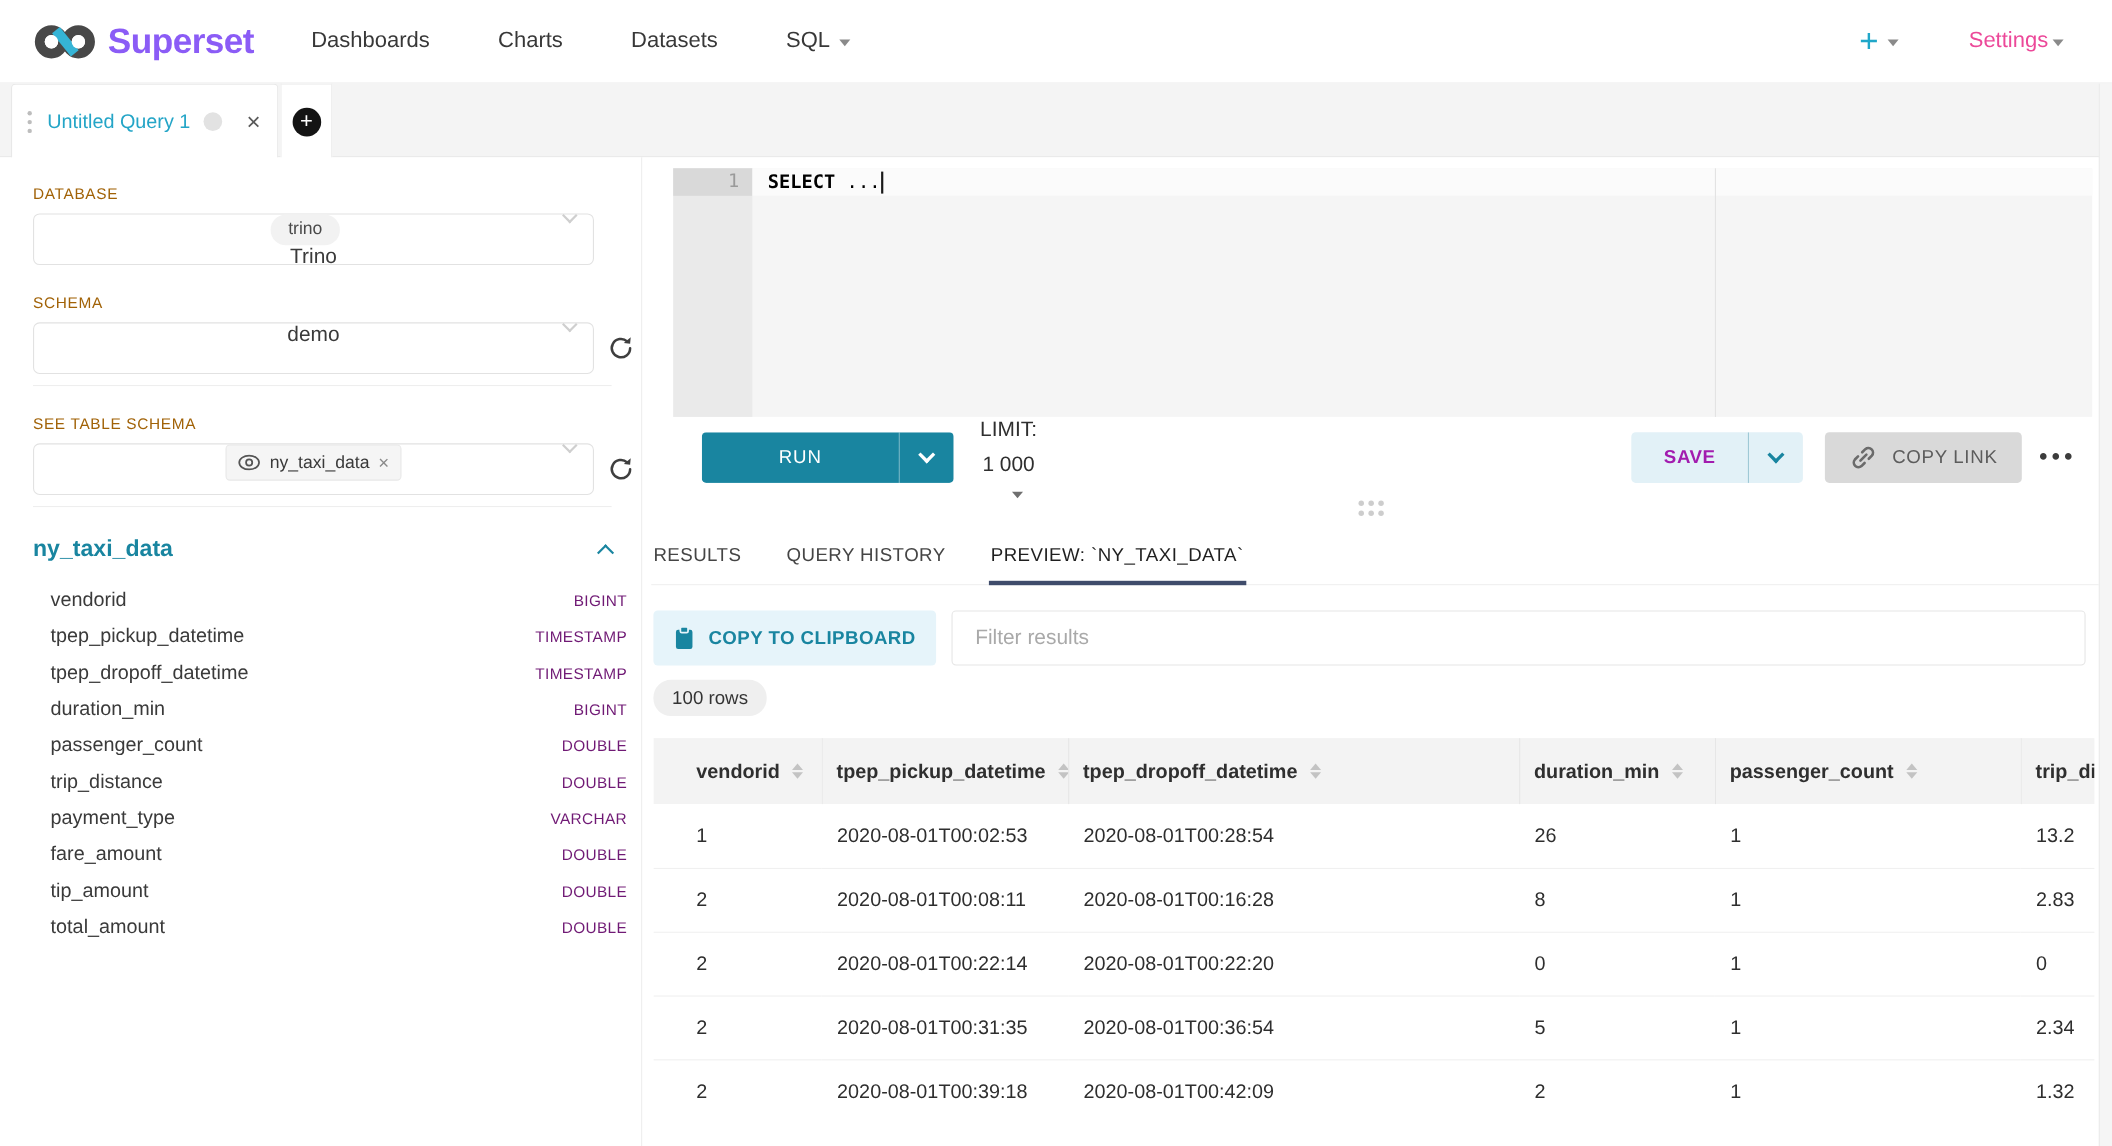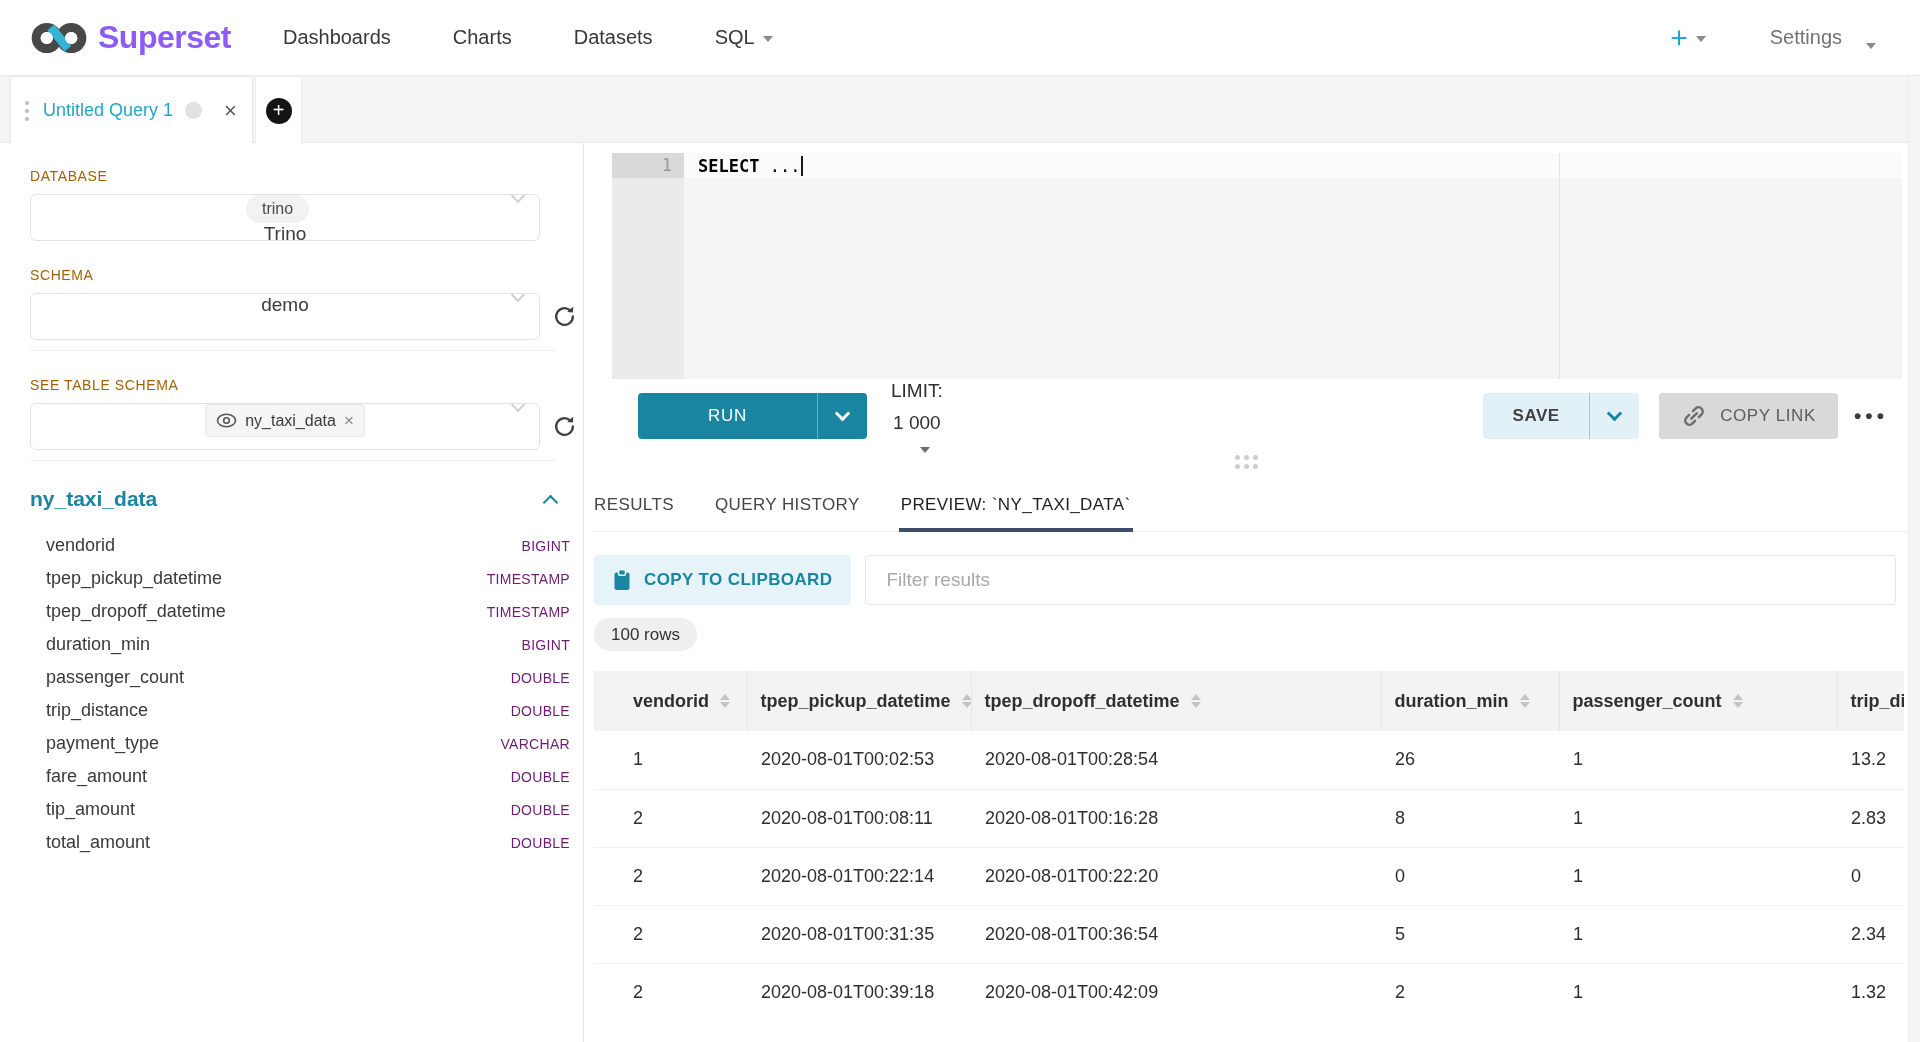--- a/index.html
+++ b/index.html
@@ -8,21 +8,21 @@
 
   
   .navbar { position:absolute; left:0; top:0; width:1920px; height:76px; background:#fff;
             border-bottom:1px solid #ececec; display:flex; align-items:center; }
   .brand { display:flex; align-items:center; margin-left:28px; cursor:default; }
   .brand-text { font-size:32px; font-weight:bold; color:#8b5cf6; letter-spacing:-0.5px; margin-left:8px; }
   .main-nav { display:flex; align-items:center; margin-left:52px; gap:62px; }
   .nav-item { font-size:20px; color:#383838; display:flex; align-items:center; gap:8px; cursor:pointer; }
   .nav-right { margin-left:auto; display:flex; align-items:center; gap:64px; padding-right:44px; }
   .plus-link { color:#20a7c9; font-size:30px; font-weight:300; display:flex; align-items:center; gap:8px; line-height:1; }
-  .settings-link { font-size:20px; color:#737373; display:flex; align-items:flex-end; gap:24px; }
+  .settings-link { font-size:20px; color:#ec4899; display:flex; align-items:center; gap:4px; }
   .caret { width:0; height:0; border-left:5px solid transparent; border-right:5px solid transparent;
            border-top:6px solid #8a8a8a; display:inline-block; margin-top:3px; }
 
   
   .tabbar { position:absolute; left:0; top:76px; width:1920px; height:67px; background:#f4f4f4;
             border-bottom:1px solid #e8e8e8; display:flex; align-items:stretch; }
   .qtab { width:243px; margin-left:10px; background:#fff; border:1px solid #e8e8e8; border-bottom:none;
           border-radius:4px 4px 0 0; display:flex; align-items:center; padding:0 14px; height:68px; }
   .drag-dots { display:flex; flex-direction:column; gap:4px; margin-right:14px; }
   .drag-dots i { width:4px; height:4px; border-radius:50%; background:#bdbdbd; }
@@ -79,21 +79,21 @@
              padding:0 20px 0 54px; }
   .run-btn { height:46px; display:flex; border-radius:4px; overflow:hidden; cursor:pointer; }
   .run-main { width:180px; background:#1985a0; color:#fff; font-size:17px; letter-spacing:0.8px;
               display:flex; align-items:center; justify-content:center; border-right:1px solid rgba(255,255,255,0.35); }
   .run-caret { width:49px; background:#1985a0; display:flex; align-items:center; justify-content:center; }
   .run-caret .chev { border-color:#fff; border-width:3px; width:11px; height:11px; margin-top:-5px; }
   .limit { display:flex; align-items:center; margin-left:24px; gap:10px; font-size:19px; color:#2f2f2f;flex-direction:column; }
   .limit-caret { margin-left:16px; border-top-color:#6f6f6f; }
   .toolbar-right { margin-left:auto; display:flex; align-items:center; }
   .save-btn { height:46px; display:flex; border-radius:4px; overflow:hidden; background:#e2f1f7; cursor:pointer; }
-  .save-main { width:107px; display:flex; align-items:center; justify-content:center; color:#404040;
+  .save-main { width:107px; display:flex; align-items:center; justify-content:center; color:#a21caf;
                font-size:17px; font-weight:bold; letter-spacing:0.5px; border-right:1px solid #9fc9d6; }
   .save-caret { width:49px; display:flex; align-items:center; justify-content:center; }
   .save-caret .chev { border-color:#1985a0; border-width:3px; width:11px; height:11px; margin-top:-5px; }
   .copylink-btn { height:46px; margin-left:20px; background:#d9d9d9; border-radius:4px; display:flex;
                   align-items:center; padding:0 22px; gap:13px; color:#5c5c5c; font-size:17px;
                   letter-spacing:0.6px; cursor:pointer; }
   .more-btn { margin-left:16px; color:#3c3c3c; font-size:21px; letter-spacing:4px; cursor:pointer; font-weight:bold; }
 
   .handle-row { position:absolute; left:0; top:306px; width:100%; height:26px; display:flex;
                 align-items:center; justify-content:center; }

